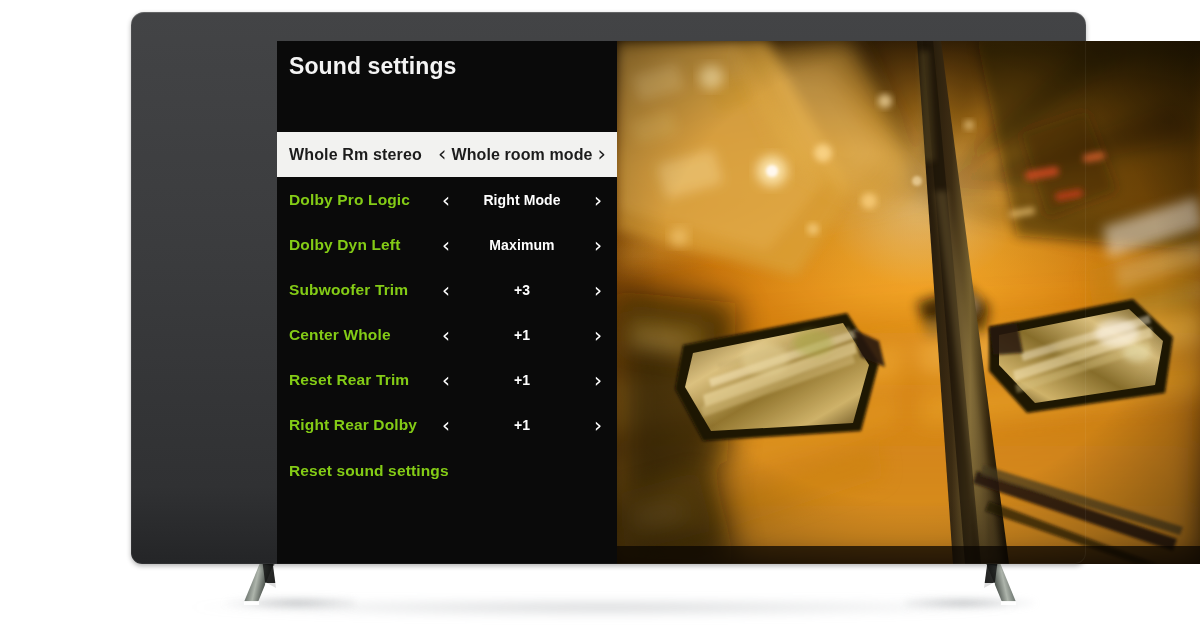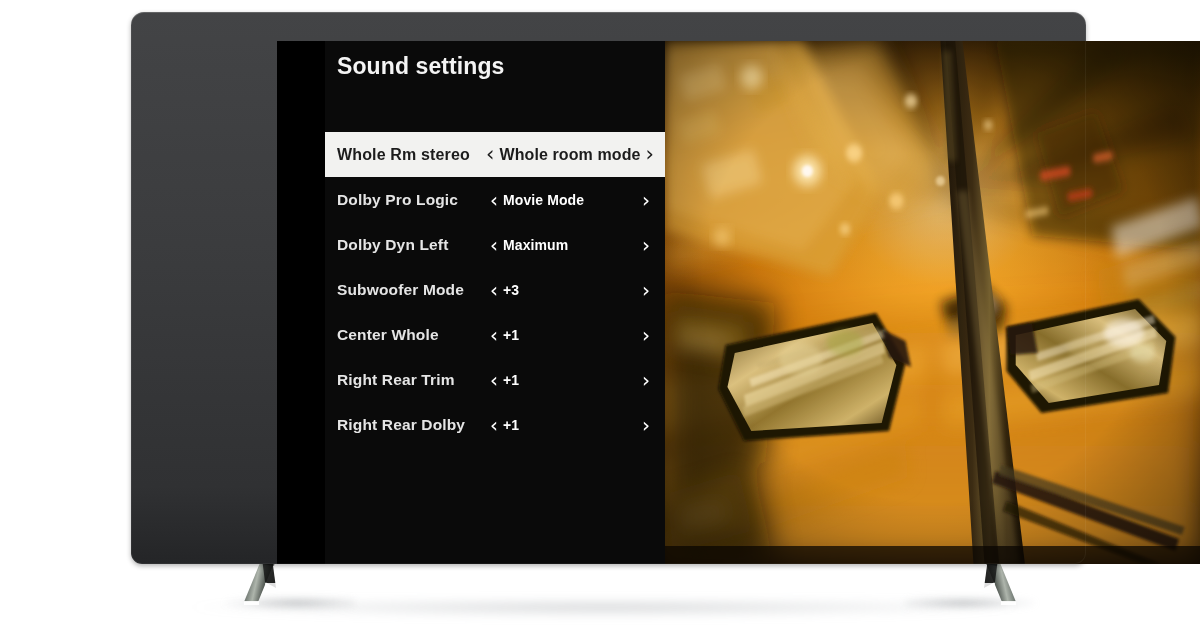--- a/index.html
+++ b/index.html
@@ -53,48 +53,48 @@
   
   .screen {
     position:absolute; left:146px; top:29px; width:926px; height:523px;
     background:#000; display:flex; overflow:hidden;
     box-shadow:inset 0 0 2px rgba(0,0,0,0.9);
   }
 
   
   .menu-panel {
     width:340px; height:100%; background:#0a0a0a;
-    position:relative; flex:0 0 340px;margin-left:48px;
+    position:relative; flex:0 0 340px;
   }
   .menu-title {
     position:absolute; left:12px; top:12px;
     font-size:23px; font-weight:600; color:#f4f4f4; letter-spacing:0.1px;
   }
   .menu-list { position:absolute; left:0; top:91px; width:100%; }
 
   .row {
     height:44px; display:flex; align-items:center;
     padding:0 0 0 12px; position:relative;
   }
   .row + .row { margin-top:1px; }
   .row-label {
-    font-size:15.5px; font-weight:bold; color:#e5e5e5;
+    font-size:15.5px; font-weight:bold; color:#84cc16;
     letter-spacing:0.15px; white-space:nowrap;
   }
   .row-control {
     position:absolute; left:160px; right:10px; top:0; bottom:0;
     display:flex; align-items:center; justify-content:space-between;
   }
   .chev {
     font-size:20px; line-height:1; color:#ffffff;
     font-family:"DejaVu Sans", sans-serif; font-weight:400;
     width:18px; text-align:center; flex:0 0 18px;
   }
   .row-value {
-    flex:1 1 auto; text-align:left;
+    flex:1 1 auto; text-align:center;
     font-size:14px; font-weight:bold; color:#ffffff; letter-spacing:0.1px;
     white-space:nowrap;
   }
 
   
   .row.selected { background:#f2f2f0; height:45px; }
   .row.selected .row-label { color:#1c1c1c; font-weight:600; font-size:16px; }
   .row.selected .row-control {
     left:158px; right:8px; justify-content:center; gap:0;
   }
@@ -185,70 +185,73 @@
               <span class="chev">‹</span>
               <span class="row-value">Whole room mode</span>
               <span class="chev">›</span>
             </span>
           </div>
 
           <div class="row">
             <span class="row-label">Dolby Pro Logic</span>
             <span class="row-control">
               <span class="chev">‹</span>
-              <span class="row-value">Movie Mode</span>
+              <span class="row-value">Right Mode</span>
               <span class="chev">›</span>
             </span>
           </div>
 
           <div class="row">
             <span class="row-label">Dolby Dyn Left</span>
             <span class="row-control">
               <span class="chev">‹</span>
               <span class="row-value">Maximum</span>
               <span class="chev">›</span>
             </span>
           </div>
 
           <div class="row">
-            <span class="row-label">Subwoofer Mode</span>
+            <span class="row-label">Subwoofer Trim</span>
             <span class="row-control">
               <span class="chev">‹</span>
               <span class="row-value">+3</span>
               <span class="chev">›</span>
             </span>
           </div>
 
           <div class="row">
             <span class="row-label">Center Whole</span>
             <span class="row-control">
               <span class="chev">‹</span>
               <span class="row-value">+1</span>
               <span class="chev">›</span>
             </span>
           </div>
 
           <div class="row">
-            <span class="row-label">Right Rear Trim</span>
+            <span class="row-label">Reset Rear Trim</span>
             <span class="row-control">
               <span class="chev">‹</span>
               <span class="row-value">+1</span>
               <span class="chev">›</span>
             </span>
           </div>
 
           <div class="row">
             <span class="row-label">Right Rear Dolby</span>
             <span class="row-control">
               <span class="chev">‹</span>
               <span class="row-value">+1</span>
               <span class="chev">›</span>
             </span>
           </div>
 
+          <div class="row action spacer-top">
+            <span class="row-label">Reset sound settings</span>
+          </div>
 
         </div>
       </div>
 
       <div class="photo">
         <svg viewBox="0 0 586 523" preserveAspectRatio="none">
           <defs>
             <radialGradient id="zoomGlow" cx="0.52" cy="0.30" r="0.78">
               <stop offset="0%" stop-color="#ffd78a"></stop>
               <stop offset="22%" stop-color="#f0a326"></stop>

